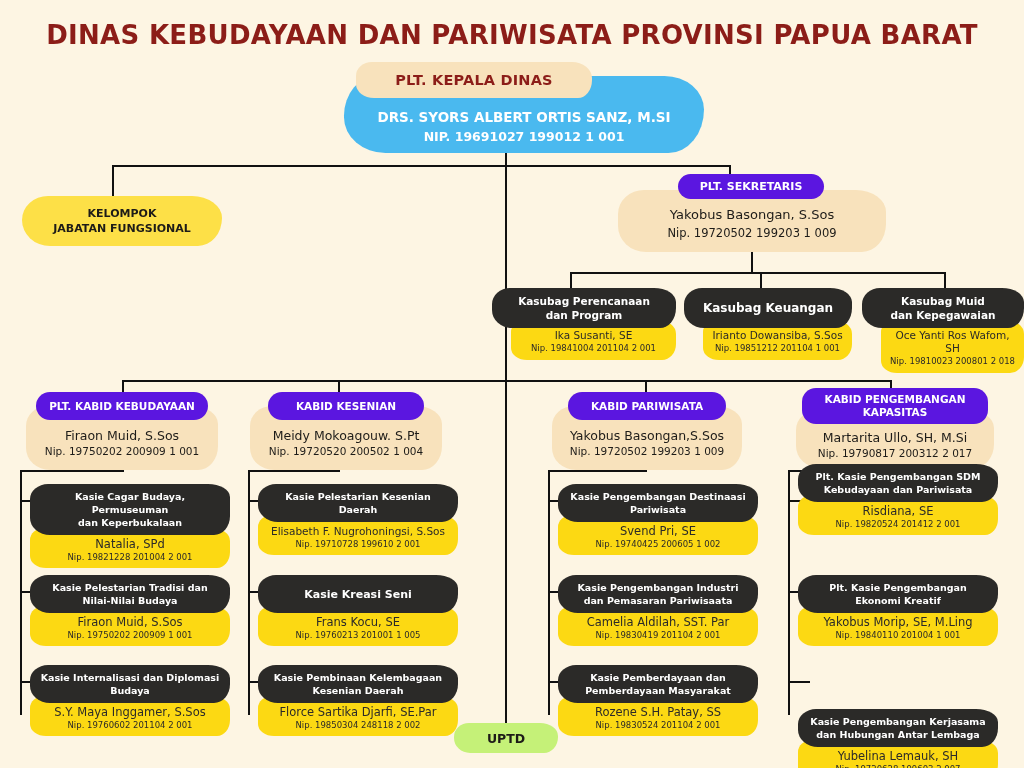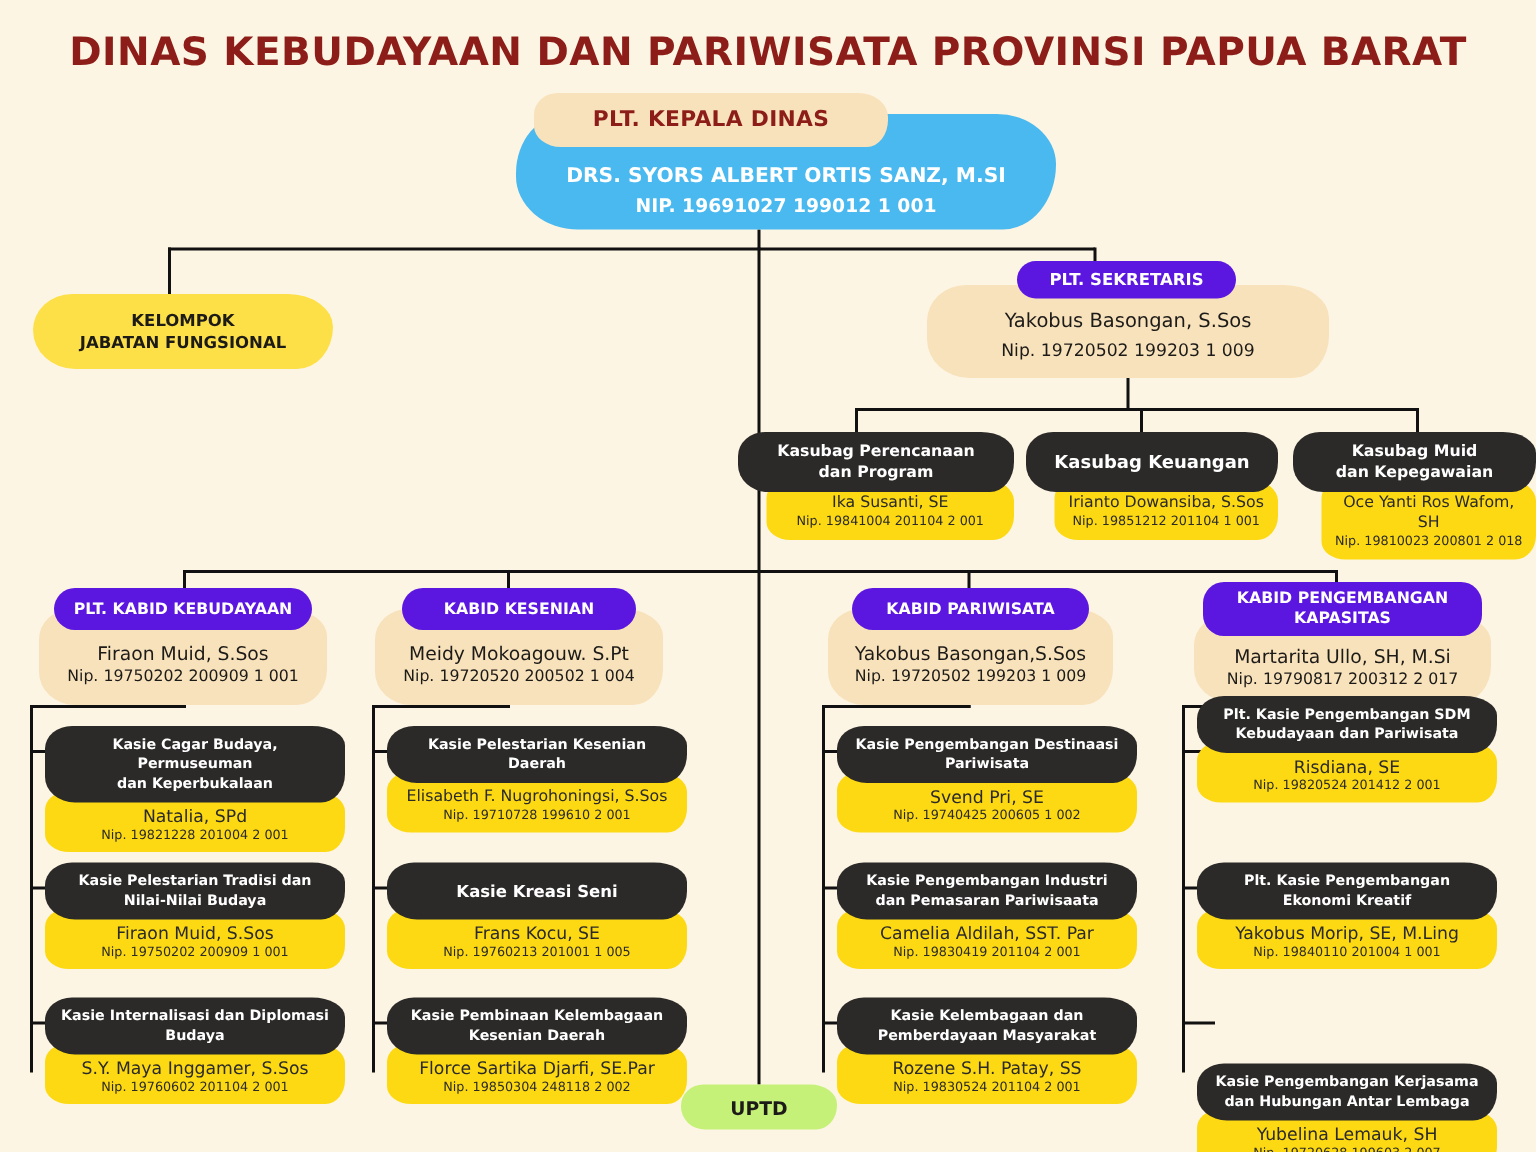--- a/index.html
+++ b/index.html
@@ -495,21 +495,21 @@
       <span>dan Pemasaran Pariwisaata</span>
     </div>
     <div class="body">
       <div class="nm">Camelia Aldilah, SST. Par</div>
       <div class="nip">Nip. 19830419 201104 2 001</div>
     </div>
   </div>
 
   <div class="kasie" style="left:558px; top:665px; width:200px;">
     <div class="cap">
-      <span>Kasie Kelembagaan dan</span>
+      <span>Kasie Pemberdayaan dan</span>
       <span>Pemberdayaan Masyarakat</span>
     </div>
     <div class="body">
       <div class="nm">Rozene S.H. Patay, SS</div>
       <div class="nip">Nip. 19830524 201104 2 001</div>
     </div>
   </div>
 
   <div class="kasie" style="left:798px; top:464px; width:200px;">
     <div class="cap">

